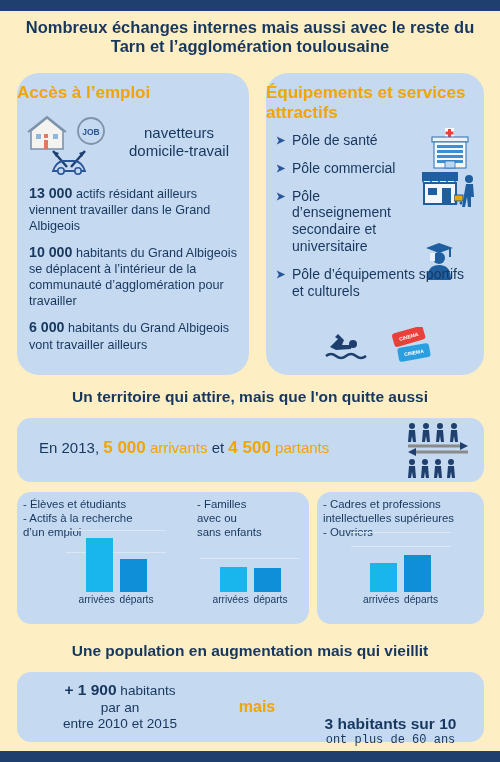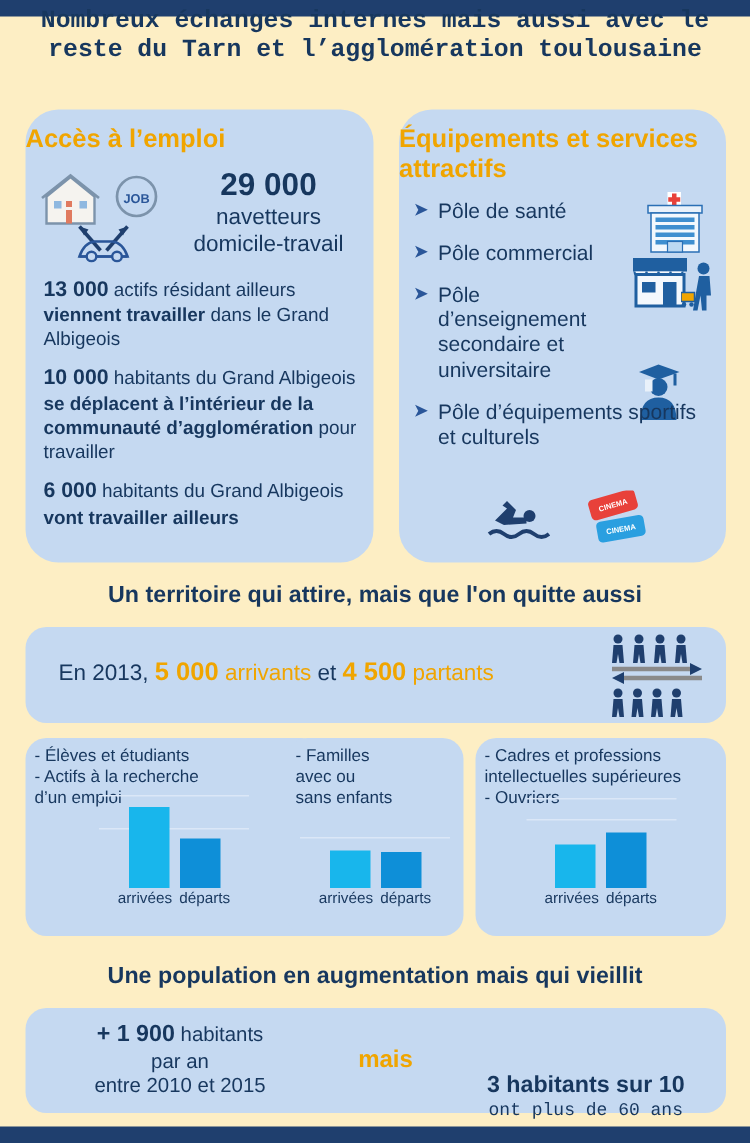--- a/index.html
+++ b/index.html
@@ -22,23 +22,22 @@
   .edge-top { top: 0; }
   .edge-bottom { bottom: 0; }
 
   .section-title {
     color: #17375e;
     font-weight: bold;
     text-align: center;
     line-height: 1.18;
   }
   #title-main {
-    position: absolute; left: 16px; top: 4px; width: 468px;
+    position: absolute; left: 16px; top: 18px; width: 468px;
     font-size: 16.5px;
-    font-family: Liberation Mono, monospace;
   }
   #title-territoire {
     position: absolute; left: 16px; top: 388px; width: 468px;
     font-size: 15.5px;
   }
   #title-population {
     position: absolute; left: 16px; top: 642px; width: 468px;
     font-size: 15.5px;
   }
 
@@ -71,21 +70,21 @@
   #emploi-big .lbl { font-size: 15px; display: block; }
 
   .stat-para {
     color: #17375e;
     font-size: 12.6px;
     line-height: 1.28;
     padding: 0 10px 0 12px;
     margin-top: 9px;
   }
   .stat-para .num { font-weight: bold; font-size: 14.2px; }
-  .stat-para b { font-weight: bold; text-align: center; }
+  .stat-para b { font-weight: normal; text-align: center; }
 
   
   #panel-equip { left: 266px; top: 73px; width: 218px; height: 302px; }
   #heading-equip { margin-top: 10px; }
   .equip-list { margin-top: 10px; position: relative; z-index: 2; }
   .equip-item {
     display: flex; align-items: flex-start;
     color: #17375e; font-size: 14px; line-height: 1.2;
     padding: 0 8px 0 10px; margin-bottom: 11px;
   }
@@ -205,21 +204,20 @@
         <path d="M30 42 L36 44 L33 48 Z" fill="#1f3f6e"></path>
         <path d="M48 58 L62 42" stroke="#1f3f6e" stroke-width="2.4" fill="none"></path>
         <path d="M62 42 L59 48 L56 44 Z" fill="#1f3f6e"></path>
 
         <path d="M30 62 Q33 53 40 52 L52 52 Q59 53 62 62 Z" fill="none" stroke="#2a5699" stroke-width="1.8"></path>
         <line x1="30" y1="62" x2="62" y2="62" stroke="#2a5699" stroke-width="1.8"></line>
         <circle cx="38" cy="62" r="3.2" fill="#c5d9f1" stroke="#2a5699" stroke-width="1.6"></circle>
         <circle cx="55" cy="62" r="3.2" fill="#c5d9f1" stroke="#2a5699" stroke-width="1.6"></circle>
       </svg>
       <div id="emploi-big">
-        <span class="num">29 000</span>
         <span class="lbl">navetteurs domicile-travail</span>
       </div>
     </div>
 
     <div class="stat-para">
       <span class="num">13 000</span><span> actifs résidant ailleurs </span><b>viennent travailler</b><span> dans le Grand Albigeois</span>
     </div>
 
     <div class="stat-para">
       <span class="num">10 000</span><span> habitants du Grand Albigeois </span><b>se déplacent à l’intérieur de la communauté d’agglomération</b><span> pour travailler</span>

